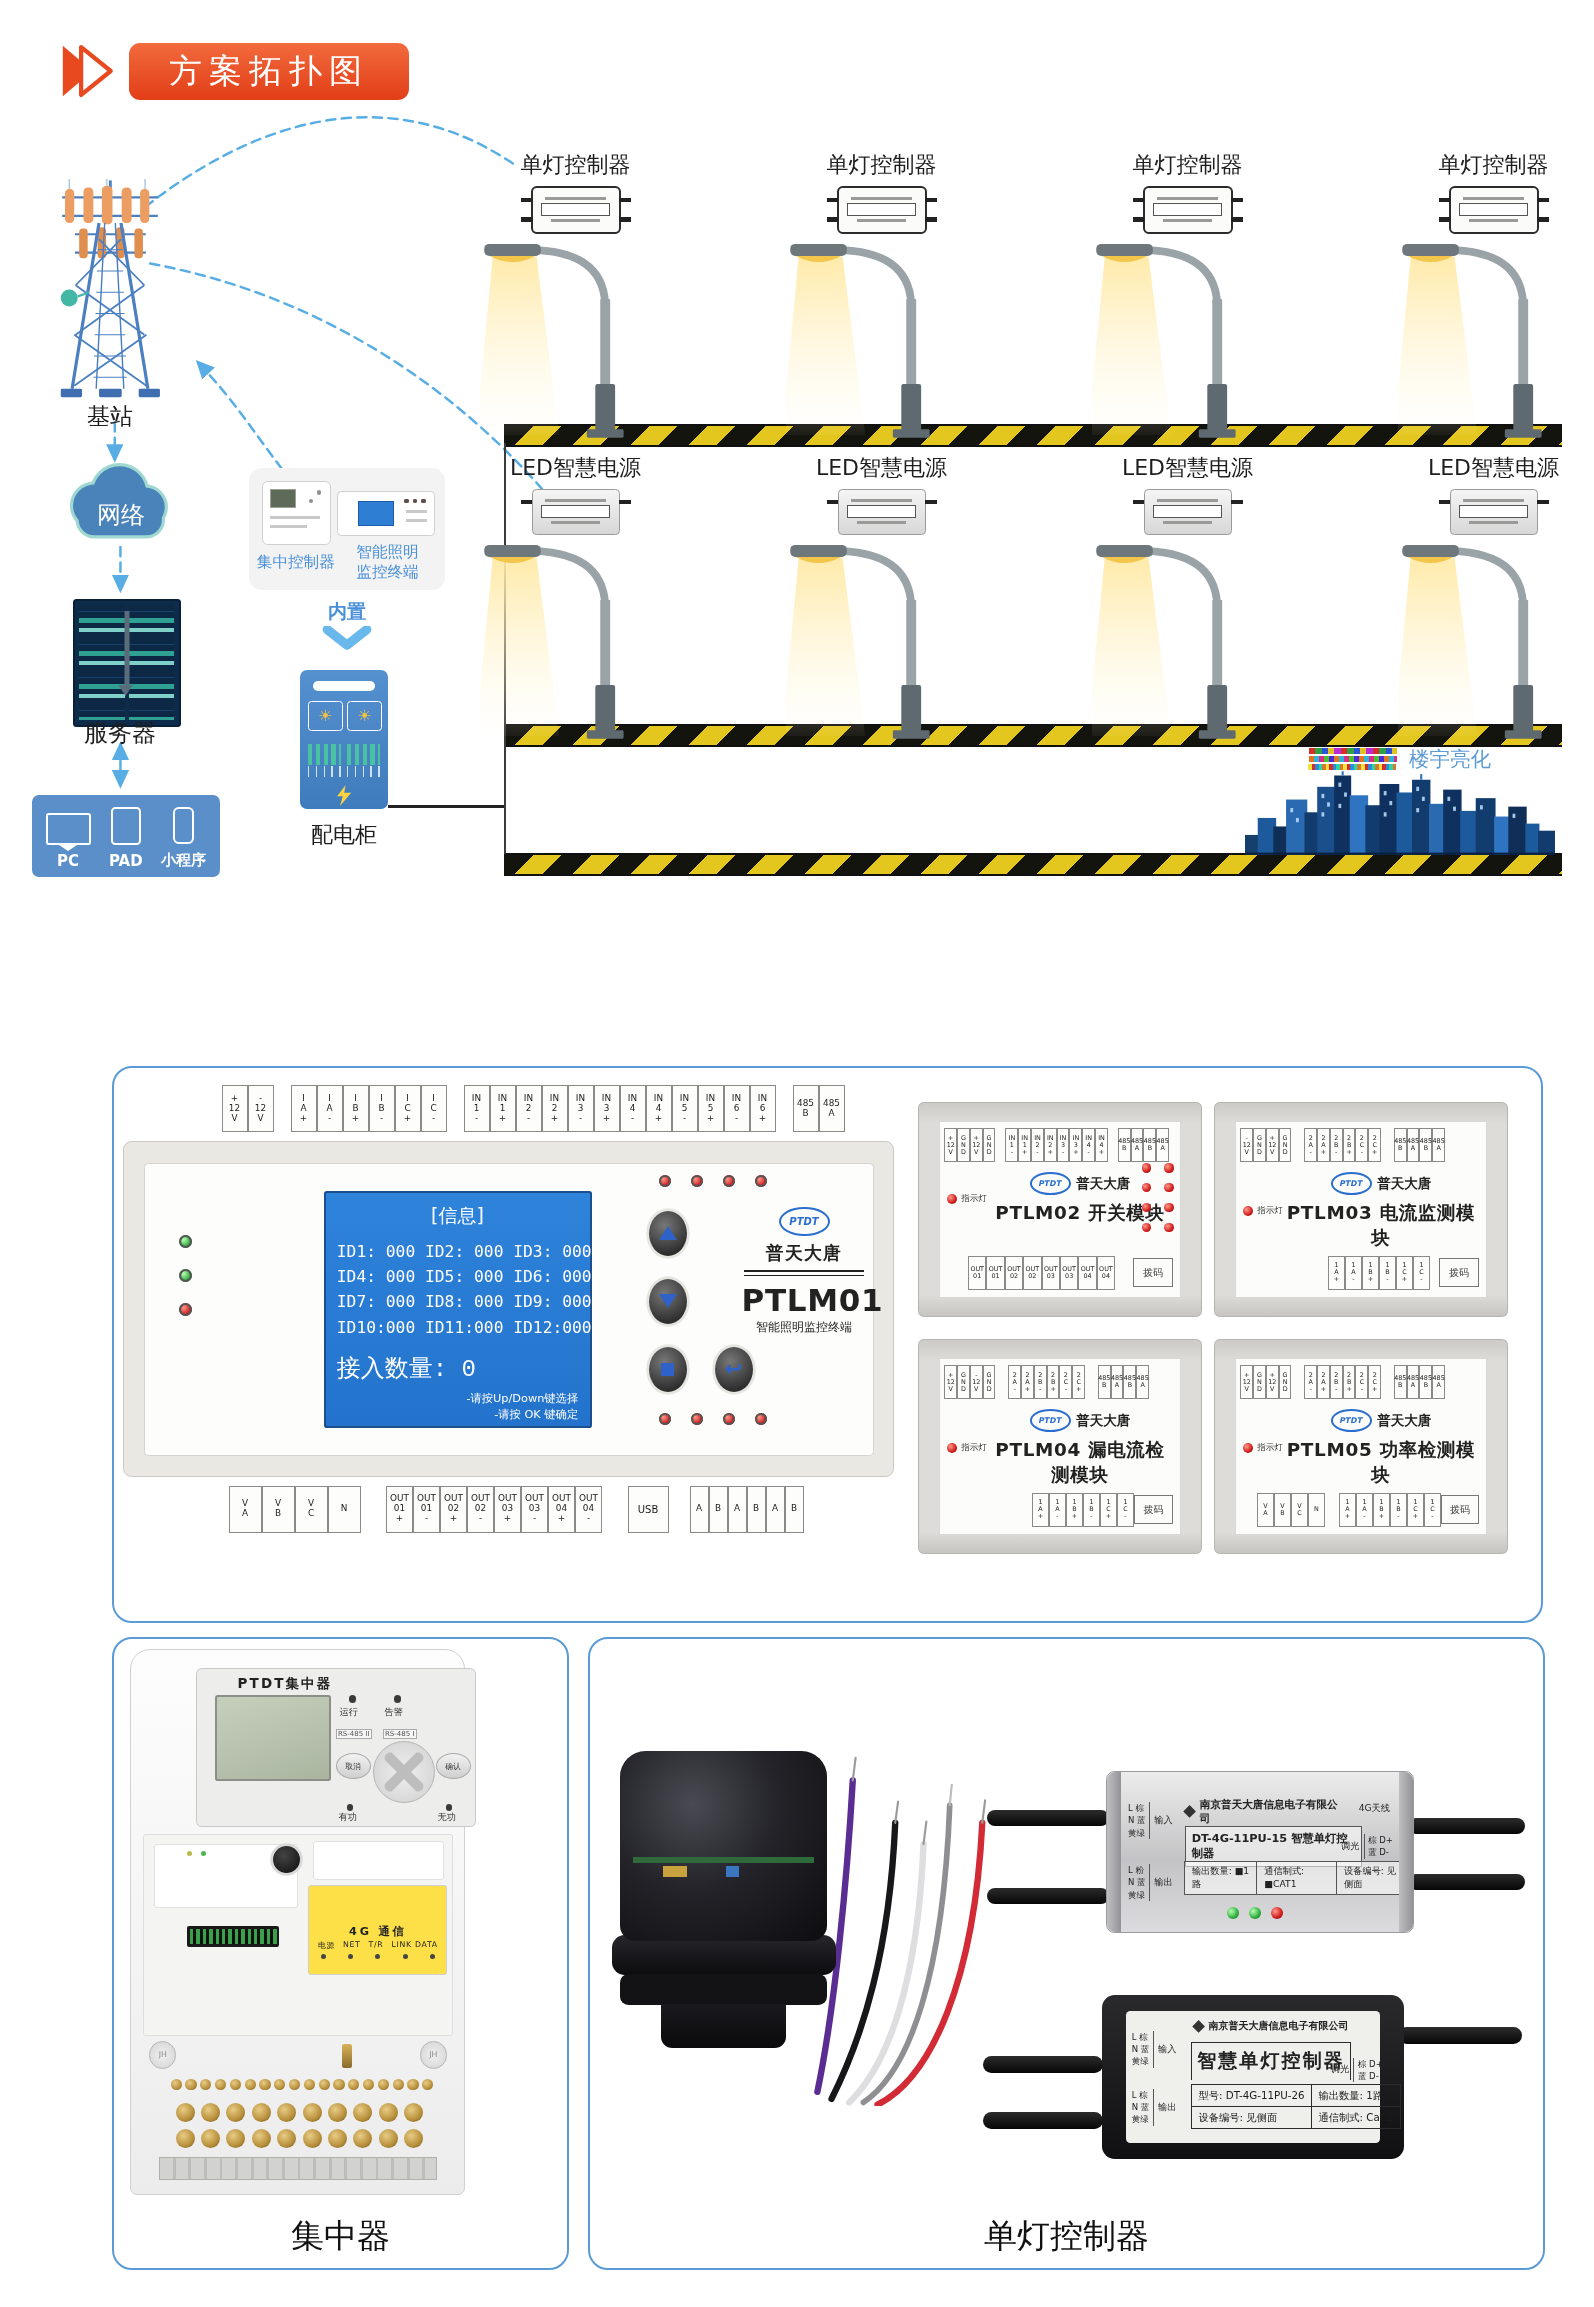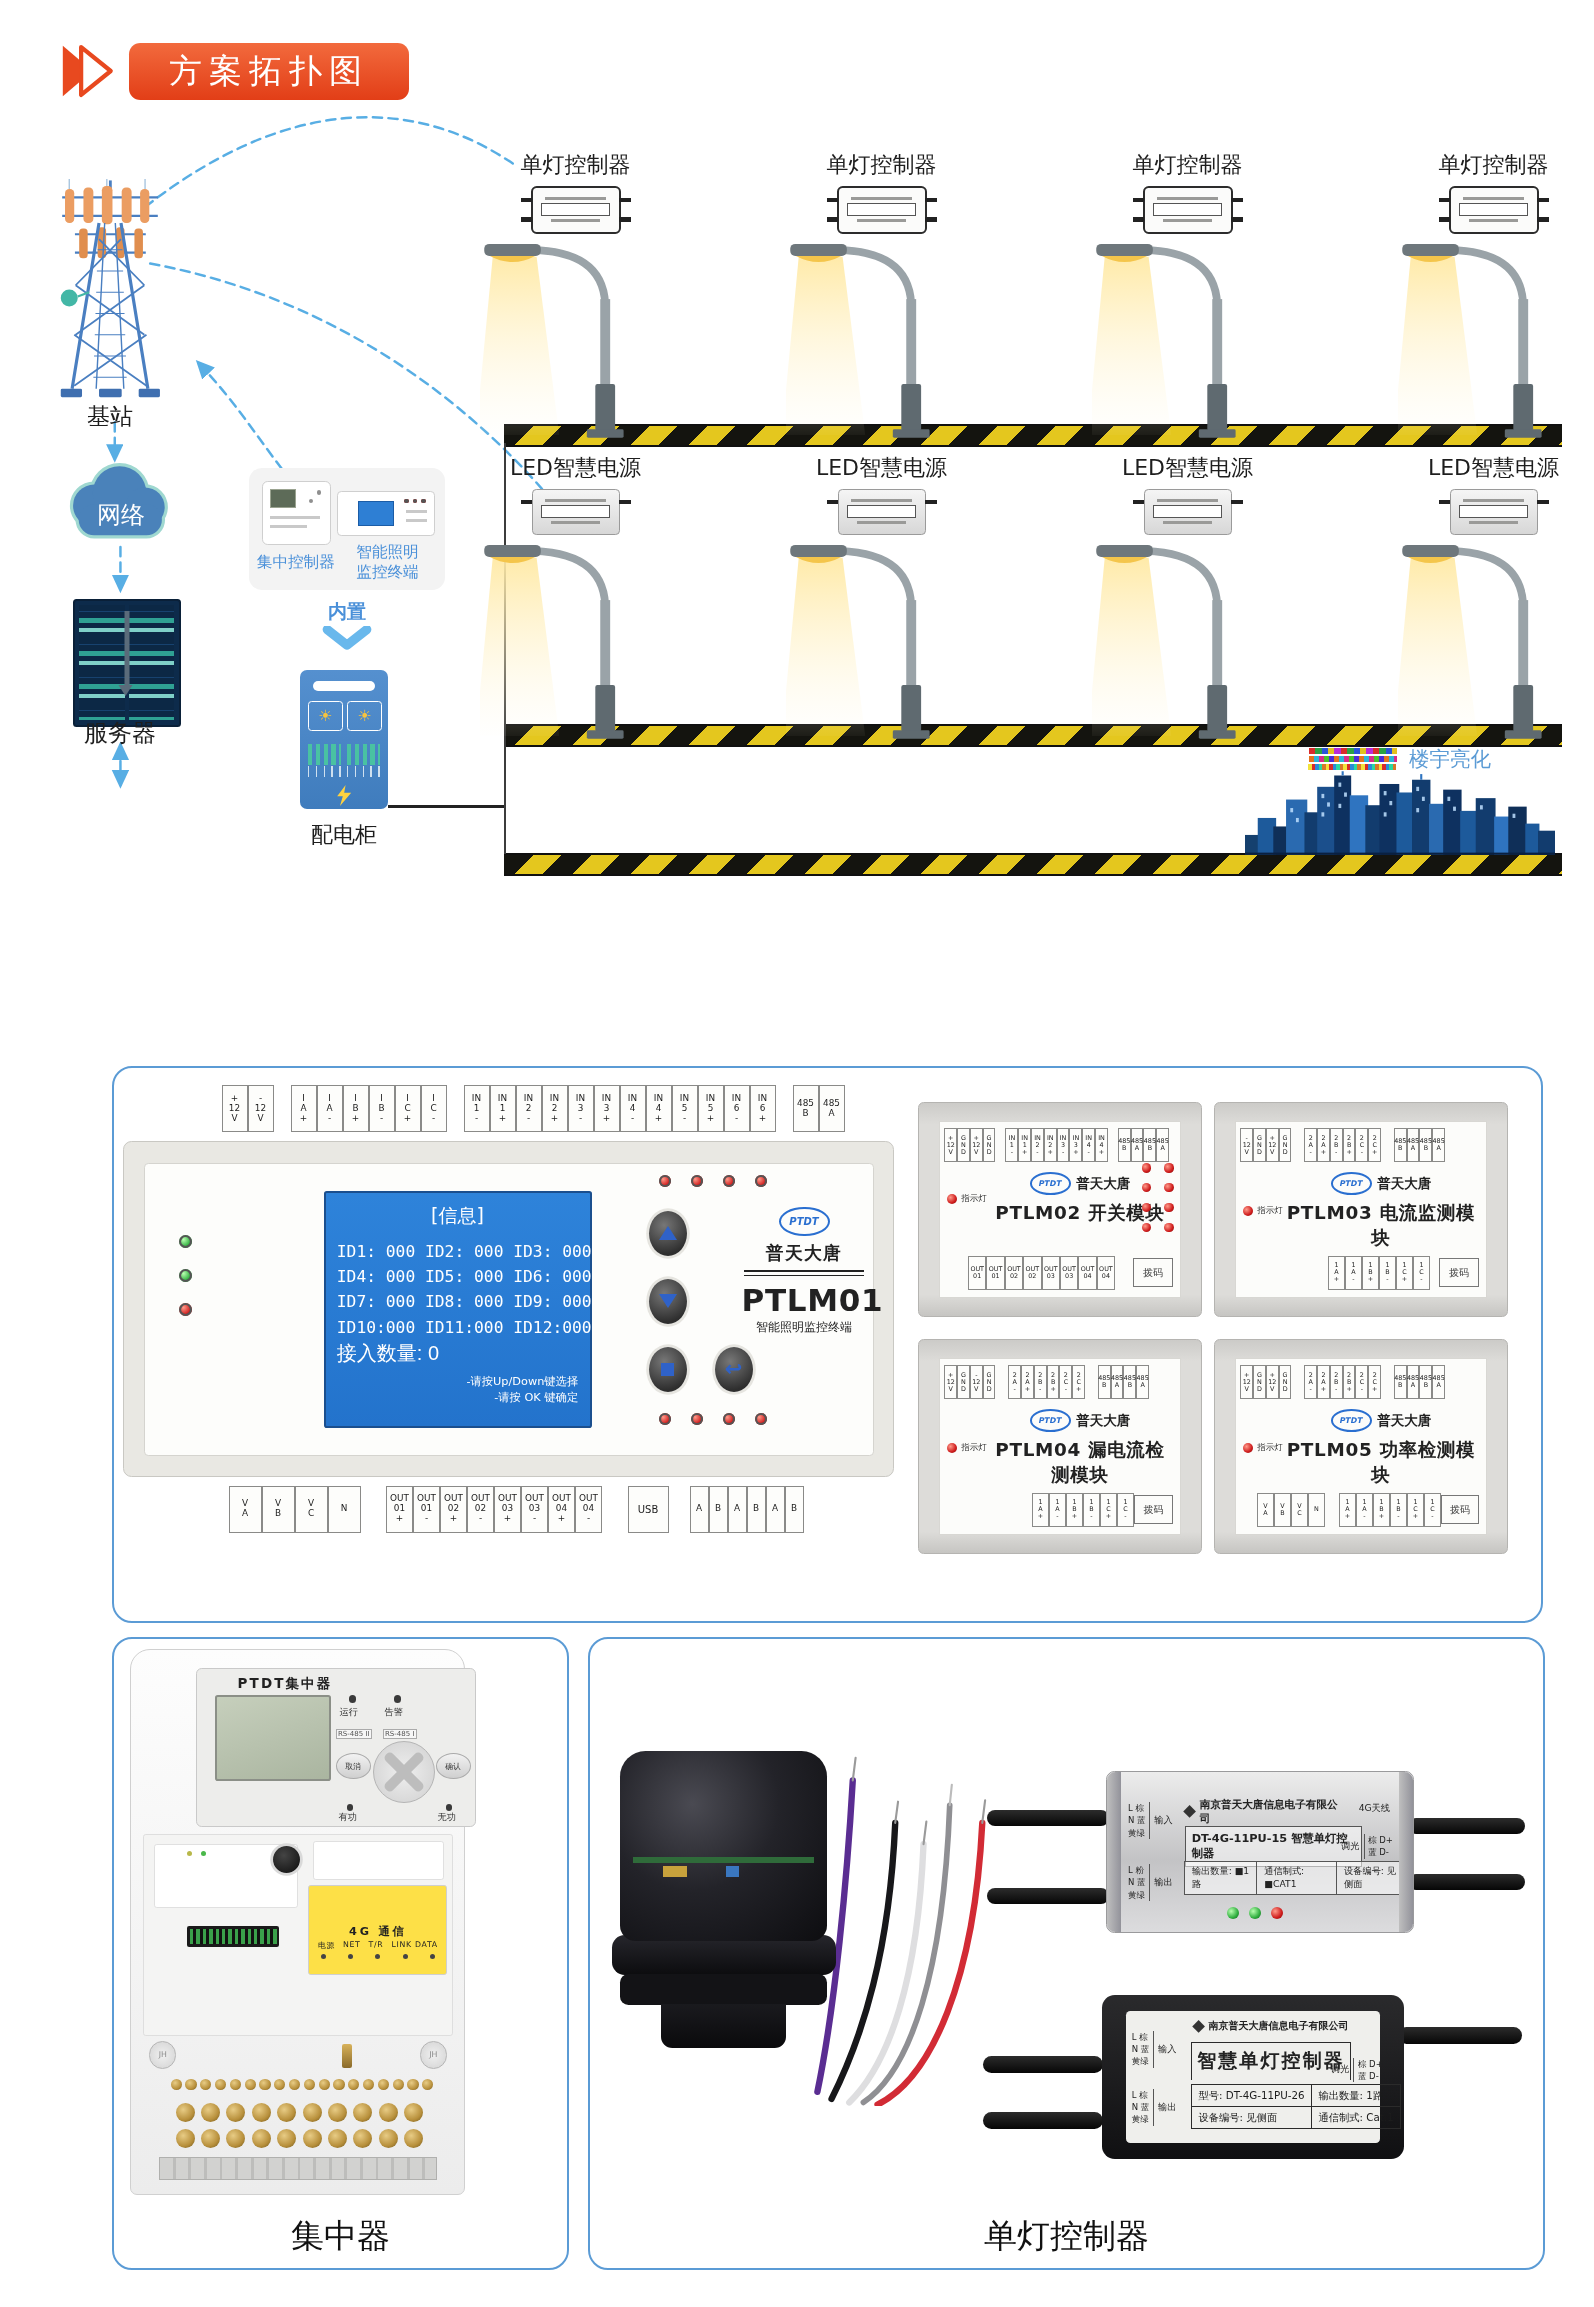--- a/index.html
+++ b/index.html
@@ -74,21 +74,21 @@
   .ptlm01-body{position:absolute;background:#e9e8e3;border:0.7px solid #c9c8c3;border-radius:8.5px;}
   .ptlm01-face{position:absolute;background:#fdfdfb;border:0.7px solid #d5d4cf;border-radius:4.3px;}
   .led{border-radius:50%;box-shadow:0 0 0 2.1px #555 inset;}
   .led.red{background:radial-gradient(circle at 35% 35%,#ff9a8a,#cf1c1c 60%,#7a0a0a);}
   .led.green{background:radial-gradient(circle at 35% 35%,#b8ffb0,#2fae3e 60%,#0c5c18);}
   .screen{position:absolute;background:linear-gradient(180deg,#2e83da,#2373cc);border:2.1px solid #1b4f8e;
           border-radius:2.8px;color:#fff;padding:10px 11.3px;box-sizing:border-box;
           font-family:"DejaVu Sans Mono","Liberation Mono",monospace;}
   .screen .stitle{text-align:center;font-size:19px;margin-bottom:10px;font-family:"DejaVu Sans",sans-serif;}
   .screen .sline{font-size:16.3px;line-height:1.55;white-space:pre;}
-  .screen .scount{font-size:20px;margin-top:0;font-family:Liberation Sans, sans-serif;}
+  .screen .scount{font-size:24px;margin-top:12px;font-family:Liberation Mono, monospace;}
   .screen .shint{font-size:11.3px;text-align:right;line-height:1.4;margin-top:7px;font-family:"DejaVu Sans",sans-serif;}
   .rbtn{position:absolute;width:38px;height:45px;border-radius:50%;
         background:radial-gradient(circle at 40% 32%,#777,#2e2e2e 75%);
         display:flex;align-items:center;justify-content:center;box-shadow:0 0 0 2.8px #e6e5e0;}
   .tri-up{width:0;height:0;border-left:9.2px solid transparent;border-right:9.2px solid transparent;border-bottom:14px solid #2f62c8;}
   .tri-down{width:0;height:0;border-left:9.2px solid transparent;border-right:9.2px solid transparent;border-top:14px solid #2f62c8;}
   .sq{width:12.8px;height:12.8px;background:#2f62c8;}
   .backglyph{color:#2f62c8;font-size:21px;font-weight:700;}
   .logo-oval{display:inline-flex;align-items:center;justify-content:center;border:2.1px solid #2a6fd0;
              border-radius:50%;color:#2a6fd0;font-style:italic;font-weight:700;}
@@ -254,20 +254,34 @@
     <div class="abs" style="left:0;top:37px;width:128px;text-align:center;color:#fff;font-size:24px;font-weight:500;">网络</div>
   </div>
 
   <div class="server" style="left:73px;top:599px;width:95px;height:115px;">
     <div class="col"></div>
     <div class="col"></div>
     <div class="sarrow"></div>
   </div>
   <div class="abs tlabel" style="left:62px;top:717px;width:116px;font-size:24px;">服务器</div>
 
+  <div class="clients" style="left:32px;top:795px;width:179px;height:68px;">
+    <div class="client">
+      <span class="icon-monitor"></span>
+      <span class="clabel">PC</span>
+    </div>
+    <div class="client">
+      <span class="icon-pad"></span>
+      <span class="clabel">PAD</span>
+    </div>
+    <div class="client">
+      <span class="icon-phone"></span>
+      <span class="clabel">小程序</span>
+    </div>
+  </div>
 
   <div class="gateway" style="left:249px;top:468px;width:196px;height:122px;">
     <div class="mini-con" style="left:12.8px;top:12.8px;width:67px;height:62px;">
       <div class="scr"></div>
       <div class="dot" style="right:8.5px;top:8.5px;"></div>
       <div class="dot" style="right:17px;top:17px;"></div>
       <div class="bar" style="left:7px;top:34px;width:50px;"></div>
       <div class="bar" style="left:7px;top:43px;width:37px;"></div>
     </div>
     <div class="mini-term" style="left:88px;top:23px;width:96px;height:43px;">

